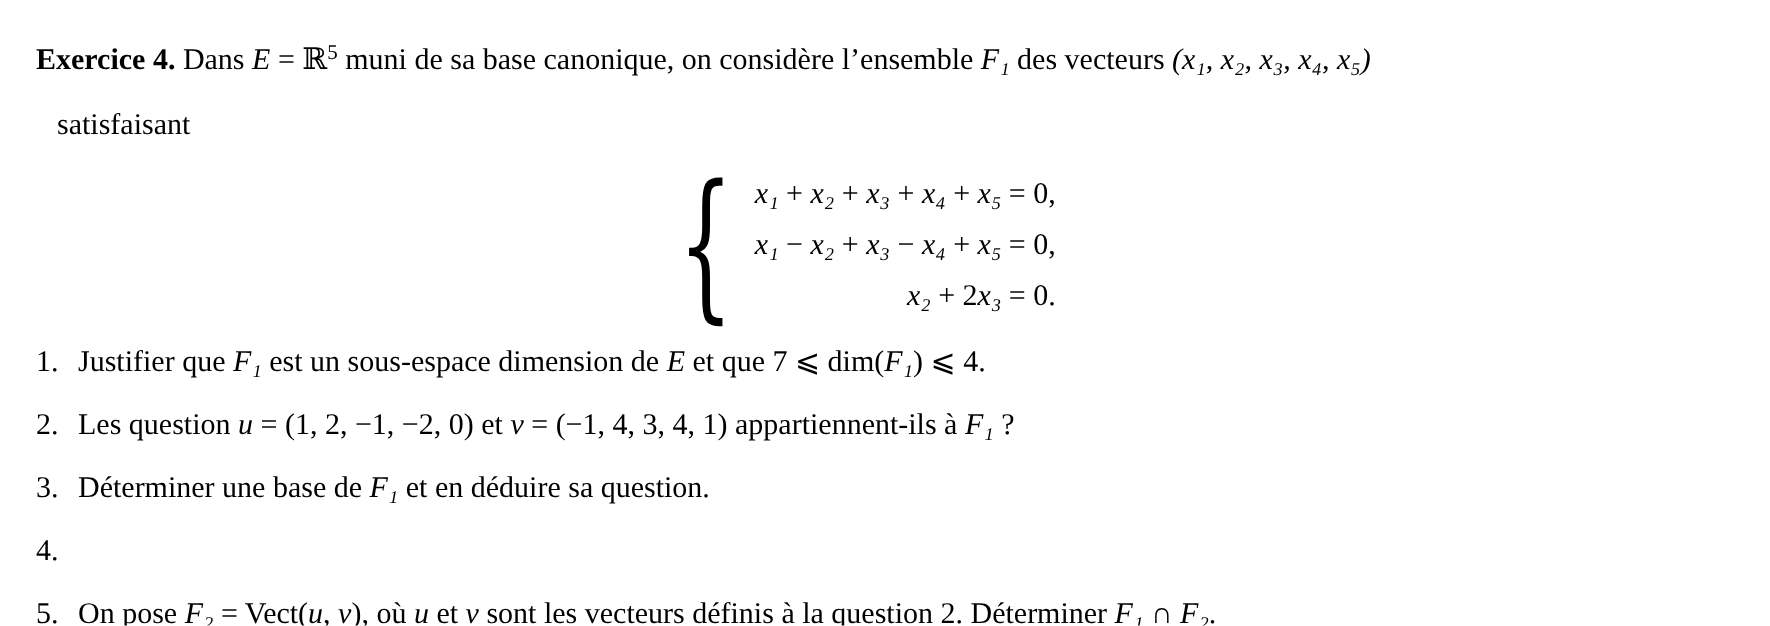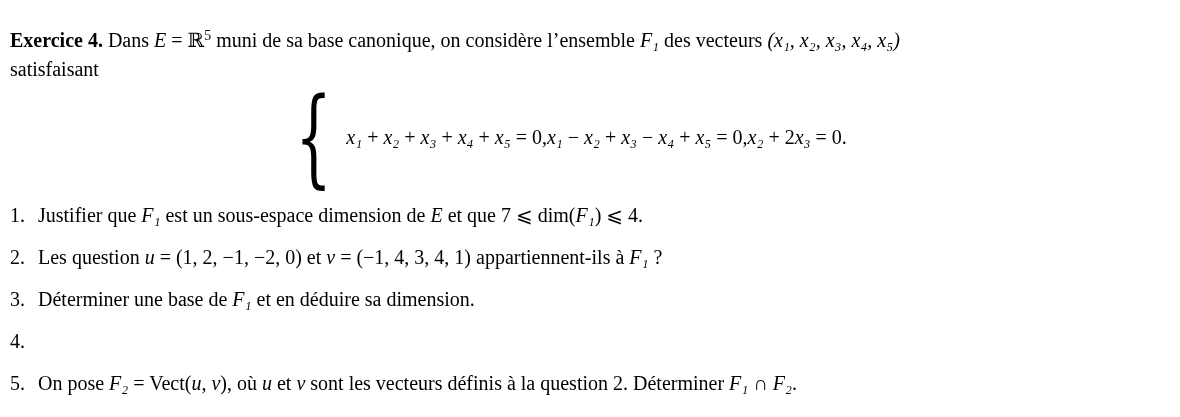--- a/index.html
+++ b/index.html
@@ -9,52 +9,53 @@
   }
   body {
     width: 1180px;
     height: 417px;
     overflow: hidden;
     color: #000000;
     font-family: "Liberation Serif", "DejaVu Serif", "DejaVu Sans", serif;
     font-size: 20px;
   }
   .page {
-    padding: 26px 20px 0 10px;
+    padding: 26px 20px 0 24px;
     box-sizing: border-box;
     width: 1180px;
     height: 354px;
   }
   .intro-line1 {
     margin: 0;
     line-height: 29px;
     white-space: nowrap;
   }
   .intro-line2 {
-    margin: 0;
+    margin: 14px;
     line-height: 29px;
   }
   .system {
     display: flex;
     justify-content: center;
     align-items: center;
     margin: 2px 40px 6px 0;
   }
   .brace {
     display: inline-block;
     font-size: 96px;
     line-height: 102px;
     transform: scale(0.6, 1.12);
     transform-origin: center;
     margin-right: 2px;
     font-family: "DejaVu Serif", serif;
     font-weight: 400;
   }
   .eqs {
     display: flex;
+    flex-direction: column;
     align-items: flex-end;
   }
   .eq {
     line-height: 34px;
     white-space: nowrap;
   }
   .questions {
     margin-top: 8px;
   }
   .q {
@@ -102,21 +103,21 @@
       <span class="qtext"><span class="s-r">Justifier que </span><span class="s-v">F₁</span><span class="s-r"> est un sous-espace dimension de </span><span class="s-v">E</span><span class="s-r"> et que 7 ⩽ dim(</span><span class="s-v">F₁</span><span class="s-r">) ⩽ 4.</span></span>
     </div>
 
     <div class="q">
       <span class="qnum">2.</span>
       <span class="qtext"><span class="s-r">Les question </span><span class="s-v">u</span><span class="s-r"> = (1, 2, −1, −2, 0) et </span><span class="s-v">v</span><span class="s-r"> = (−1, 4, 3, 4, 1) appartiennent-ils à </span><span class="s-v">F₁</span><span class="s-r"> ?</span></span>
     </div>
 
     <div class="q">
       <span class="qnum">3.</span>
-      <span class="qtext"><span class="s-r">Déterminer une base de </span><span class="s-v">F₁</span><span class="s-r"> et en déduire sa dimension.</span></span>
+      <span class="qtext"><span class="s-r">Déterminer une base de </span><span class="s-v">F₁</span><span class="s-r"> et en déduire sa question.</span></span>
     </div>
 
     <div class="q">
       <span class="qnum">4.</span>
     </div>
 
     <div class="q">
       <span class="qnum">5.</span>
       <span class="qtext"><span class="s-r">On pose </span><span class="s-v">F₂</span><span class="s-r"> = Vect(</span><span class="s-v">u</span><span class="s-r">, </span><span class="s-v">v</span><span class="s-r">), où </span><span class="s-v">u</span><span class="s-r"> et </span><span class="s-v">v</span><span class="s-r"> sont les vecteurs définis à la question 2. Déterminer </span><span class="s-v">F₁</span><span class="s-r"> ∩ </span><span class="s-v">F₂</span><span class="s-r">.</span></span>
     </div>

